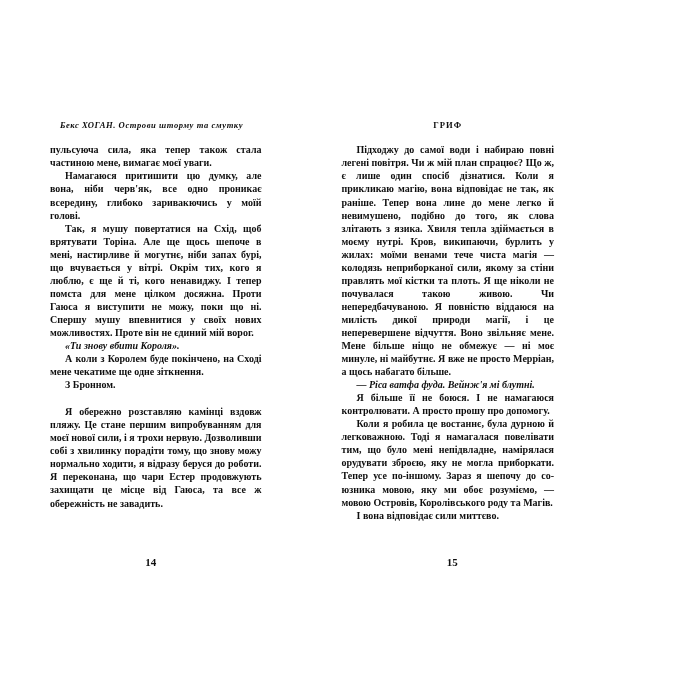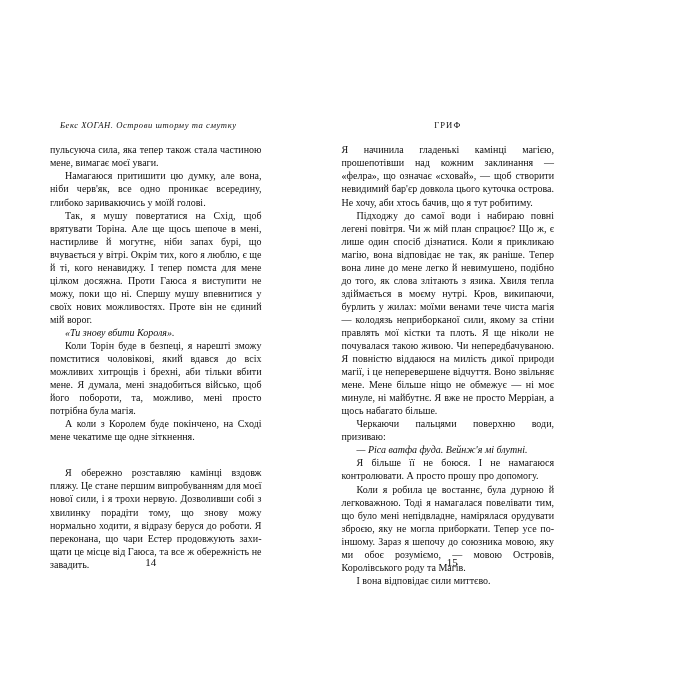--- a/index.html
+++ b/index.html
@@ -16,20 +16,21 @@
   }
 
   .book-spread {
     position: relative;
     width: 603px;
     height: 700px;
     background: #ffffff;
     display: flex;
     flex-direction: row;
     box-sizing: border-box;
+    font-weight: bold;
   }
 
   .page {
     position: relative;
     width: 350px;
     height: 700px;
     box-sizing: border-box;
     background: #ffffff;
   }
 
@@ -75,21 +76,21 @@
     margin: 0;
     text-indent: 15px;
   }
   .body-text p.no-indent {
     text-indent: 0;
   }
   .body-text p.italic-line {
     font-style: italic;
   }
   .body-text p.gap-before {
-    margin-top: 23px;
+    margin-top: 14px;
   }
 
   .folio {
     position: absolute;
     left: 0;
     right: 0;
     bottom: 132px;
     text-align: center;
     font-size: 11px;
     line-height: 1;
@@ -104,37 +105,35 @@
 
   <div class="page page-left">
     <div class="page-inner">
       <div class="running-head">Бекс ХОГАН.  Острови шторму та смутку</div>
 
       <div class="body-text">
         <p class="no-indent">пульсуюча сила, яка тепер також стала частиною мене, ви­магає моєї уваги.</p>
         <p>Намагаюся притишити цю думку, але вона, ніби чер­в'як, все одно проникає всередину, глибоко заривакючись у моїй голові.</p>
         <p>Так, я мушу повертатися на Схід, щоб врятувати Торіна. Але ще щось шепоче в мені, настирливе й могутнє, ніби запах бурі, що вчувається у вітрі. Окрім тих, кого я люблю, є ще й ті, кого ненавиджу. І тепер помста для мене цілком досяжна. Проти Гаюса я виступити не можу, поки що ні. Спершу мушу впевнитися у своїх нових можливостях. Проте він не єдиний мій ворог.</p>
         <p class="italic-line">«Ти знову вбити Короля».</p>
-        <p>Коли Торін буде в безпеці, я нарешті зможу помсти­тися чоловікові, який вдався до всіх можливих хитро­щів і брехні, аби тільки вбити мене. Я думала, мені зна­добиться військо, щоб його побороти, та, можливо, мені просто потрібна була магія.</p>
         <p>А коли з Королем буде покінчено, на Сході мене чека­тиме ще одне зіткнення.</p>
+        <p>З Бронном.</p>
         <p class="gap-before">Я обережно розставляю камінці вздовж пляжу. Це ста­не першим випробуванням для моєї нової сили, і я трохи нервую. Дозволивши собі з хвилинку порадіти тому, що знову можу нормально ходити, я відразу беруся до ро­боти. Я переконана, що чари Естер продовжують захи­щати це місце від Гаюса, та все ж обережність не завадить.</p>
       </div>
     </div>
 
     <div class="folio">14</div>
   </div>
 
   <div class="page page-right">
     <div class="page-inner">
       <div class="running-head">ГРИФ</div>
 
       <div class="body-text">
-        <p class="no-indent">Я начинила гладенькі камінці магією, прошепотівши над кожним заклинання — «фелра», що означає «сховай», — щоб створити невидимий бар'єр довкола цього куточка острова. Не хочу, аби хтось бачив, що я тут робитиму.</p>
         <p>Підходжу до самої води і набираю повні легені повітря. Чи ж мій план спрацює? Що ж, є лише один спосіб дізна­тися. Коли я прикликаю магію, вона відповідає не так, як раніше. Тепер вона лине до мене легко й невимушено, по­дібно до того, як слова злітають з язика. Хвиля тепла здій­мається в моєму нутрі. Кров, википаючи, бурлить у жилах: моїми венами тече чиста магія — колодязь неприборканої сили, якому за стіни правлять мої кістки та плоть. Я ще ні­коли не почувалася такою живою. Чи непередбачуваною. Я повністю віддаюся на милість дикої природи магії, і це неперевершене відчуття. Воно звільняє мене. Мене більше ніщо не обмежує — ні моє минуле, ні майбутнє. Я вже не просто Мерріан, а щось набагато більше.</p>
-        <p>Черкаючи пальцями поверхню води, призиваю:</p>
         <p class="italic-line">— Ріса ватфа фуда. Вейнж'я мі блутні.</p>
         <p>Я більше її не боюся. І не намагаюся контролювати. А просто прошу про допомогу.</p>
         <p>Коли я робила це востаннє, була дурною й легковаж­ною. Тоді я намагалася повелівати тим, що було мені не­підвладне, намірялася орудувати зброєю, яку не могла приборкати. Тепер усе по-іншому. Зараз я шепочу до со­юзника мовою, яку ми обоє розуміємо, — мовою Остро­вів, Королівського роду та Магів.</p>
         <p>І вона відповідає сили миттєво.</p>
       </div>
     </div>
 
     <div class="folio">15</div>
   </div>
 

